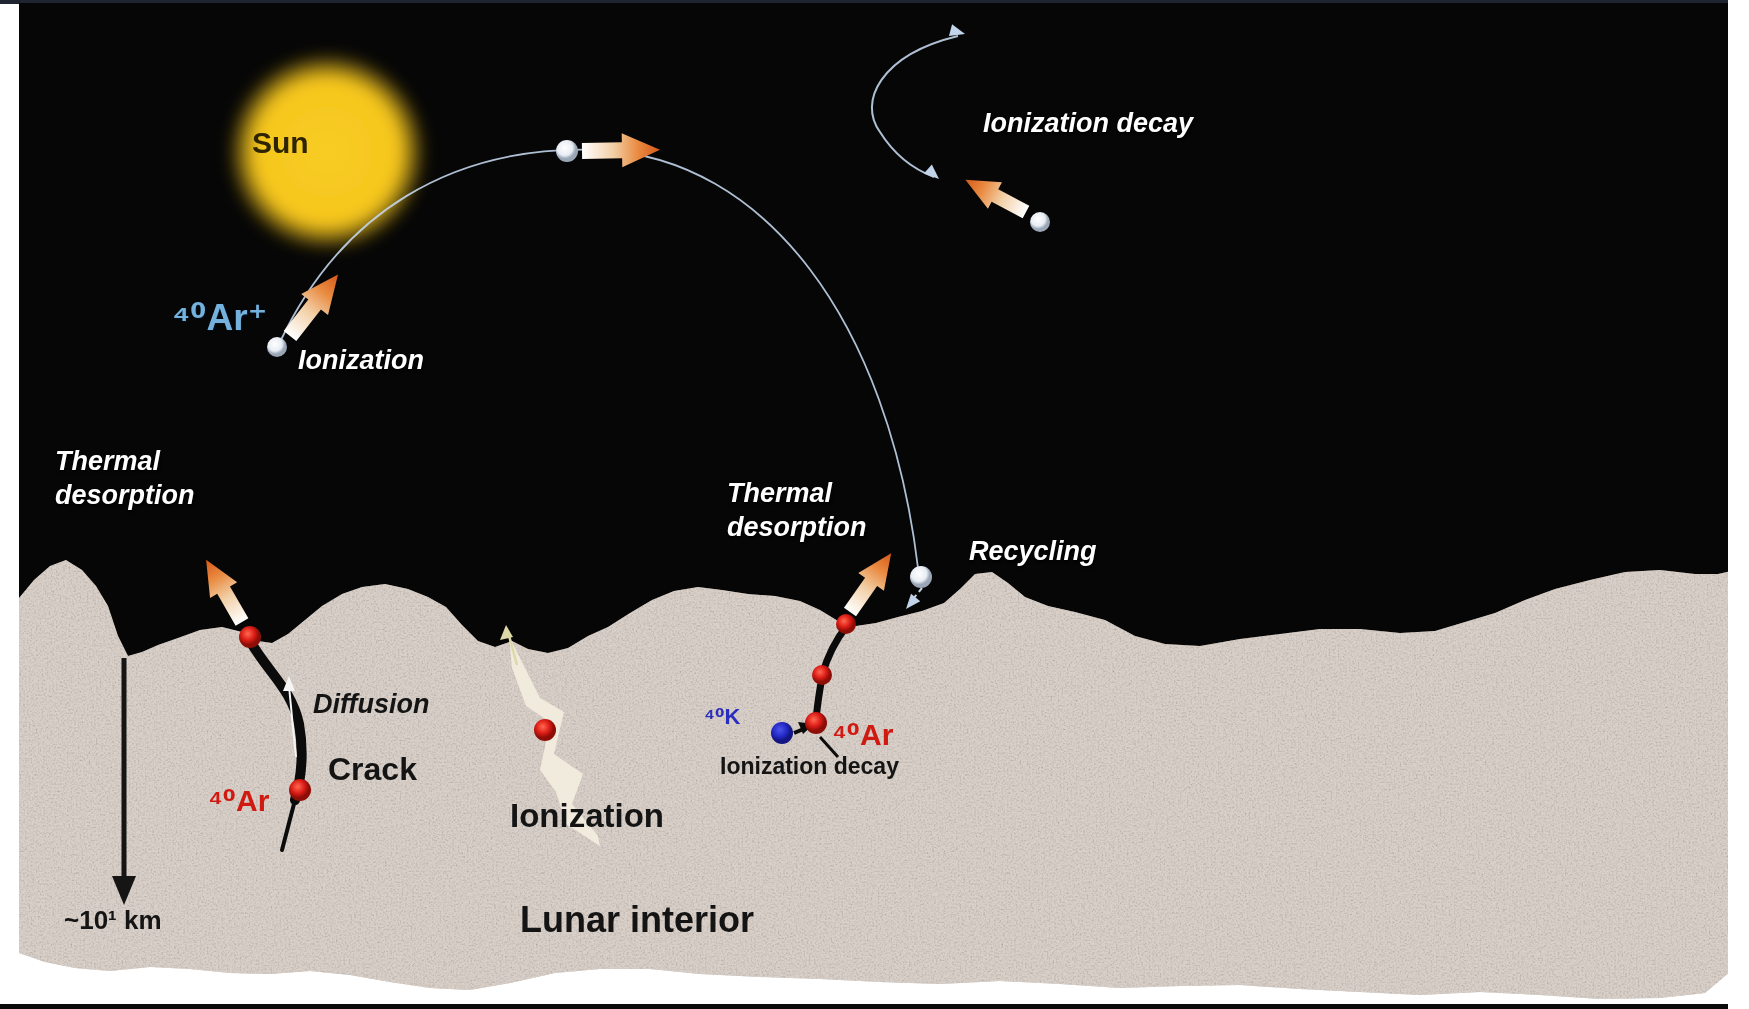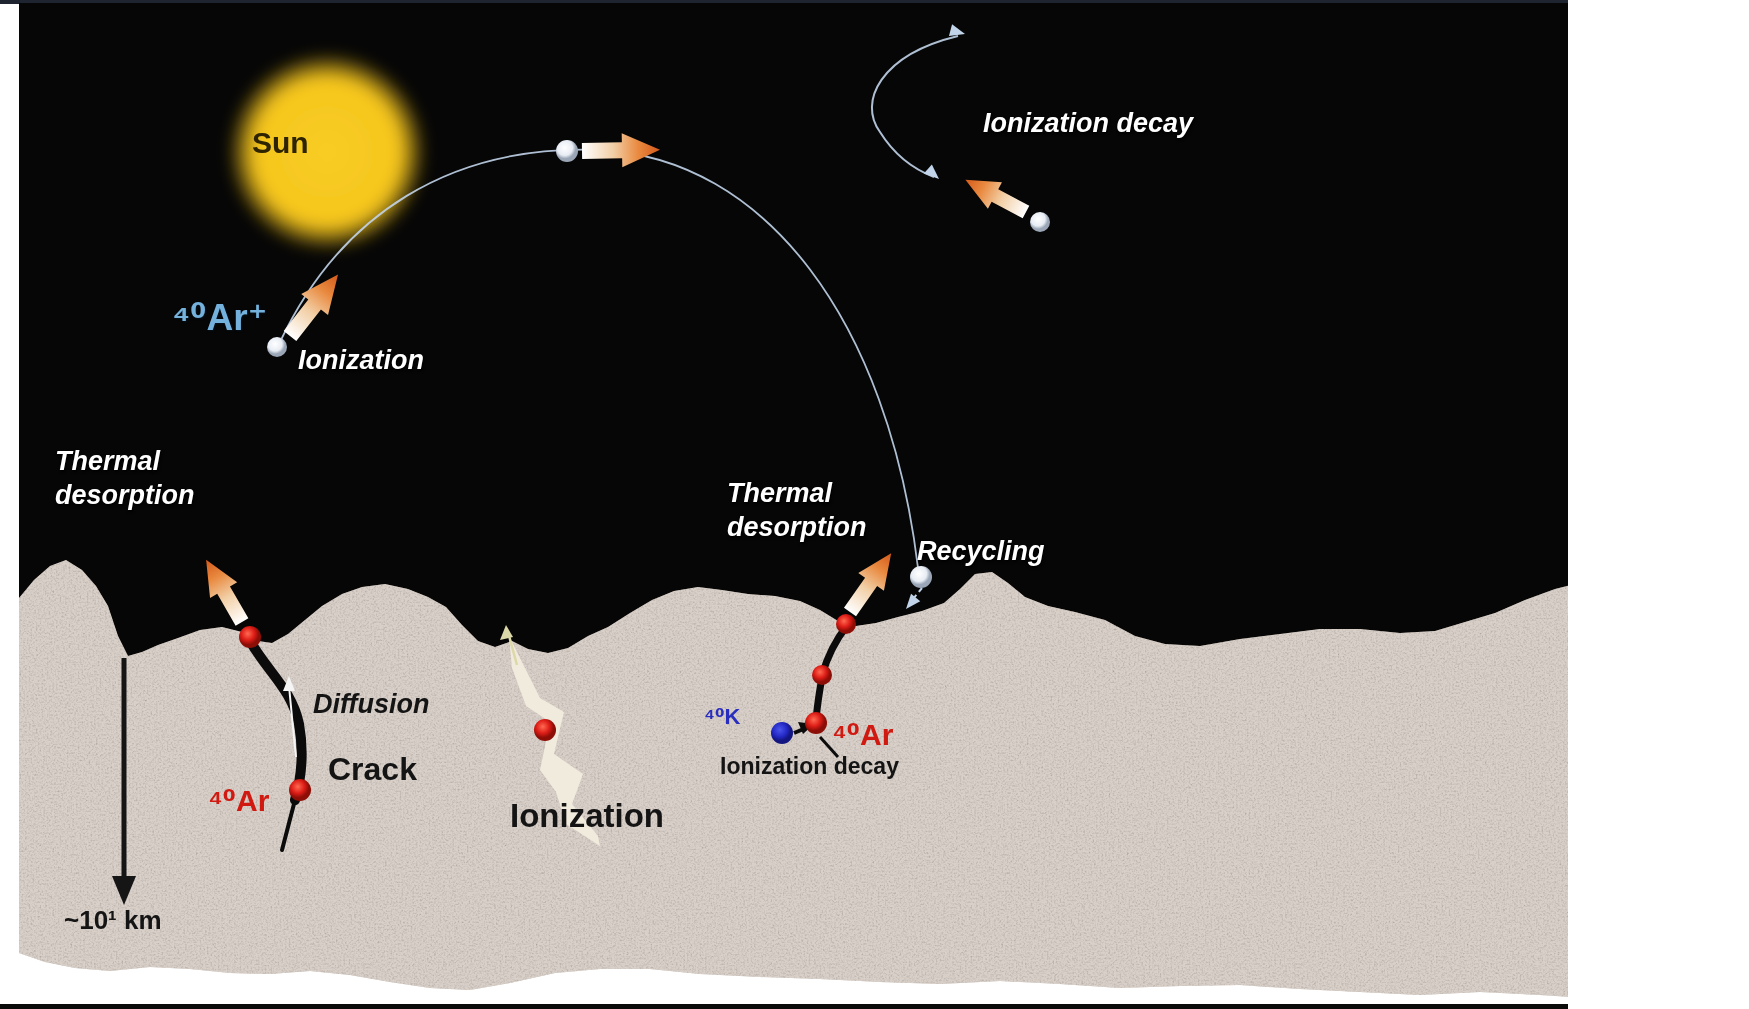--- a/index.html
+++ b/index.html
@@ -1,18 +1,18 @@
 <!DOCTYPE html>
 <html style="--sky: #060606; --terrain: #b3a294; --sun: #f5c51d; --arrow-head: #d4591a; --arrow-mid: #e98a40; --arrow-tail: #ffffff; --red-particle: #dd1d17; --blue-particle: #2328c4; --white-particle: #e8edf4; --arc: #c2d4ea; --label-white: #ffffff; --label-black: #141414; --ar-ion-blue: #74b2dd; --k40-blue: #2a2ebe; --ar40-red: #d01910; --bolt: #f0ebdd; --crack-black: #0b0b0b;"><head>
 <meta charset="utf-8">
 <style>
   html,body{margin:0;padding:0;background:#ffffff;}
   #figure{
     position:relative;
-    width:1568px;height:1009px;
+    width:1728px;height:1009px;
     background:#ffffff;
     overflow:hidden;
     font-family:"Liberation Sans","DejaVu Sans",sans-serif;
   }
   #figure .frame-top{position:absolute;left:0;top:0;width:100%;height:4px;background:#1e2530;}
   #figure .frame-bottom{position:absolute;left:0;bottom:0;width:100%;height:5px;background:#0a0a0a;}
   svg{position:absolute;left:0;top:0;}
   .lbl{position:absolute;white-space:nowrap;}
   .sky-lbl{color:var(--label-white,#fff);font-weight:bold;font-style:italic;
            font-size:27px;text-shadow:1px 2px 3px #000;}
@@ -173,34 +173,35 @@
   <div class="lbl sky-lbl" style="left:55px;top:445px;line-height:1.25;">
     <div>Thermal</div>
     <div>desorption</div>
   </div>
 
   <div class="lbl sky-lbl" style="left:727px;top:477px;line-height:1.25;">
     <div>Thermal</div>
     <div>desorption</div>
   </div>
 
-  <div class="lbl sky-lbl" style="left:917px;top:536px;">Recycling</div>
+  <div class="lbl sky-lbl" style="left:969px;top:536px;">Recycling</div>
 
 
   <div class="lbl ground-lbl italic" style="left:313px;top:689px;font-size:27px;">Diffusion</div>
 
   <div class="lbl ground-lbl" style="left:328px;top:751px;font-size:32px;">Crack</div>
 
   <div class="lbl lbl-ar40" style="left:208px;top:763px;">⁴⁰Ar</div>
 
   <div class="lbl ground-lbl" style="left:510px;top:797px;font-size:33px;">Ionization</div>
 
   <div class="lbl lbl-k40" style="left:704px;top:704px;">⁴⁰K</div>
 
   <div class="lbl lbl-ar40" style="left:832px;top:697px;">⁴⁰Ar</div>
 
   <div class="lbl ground-lbl" style="left:720px;top:753px;font-size:23px;">Ionization decay</div>
 
+  <div class="lbl ground-lbl lbl-big-ground" style="left:520px;top:899px;">Lunar interior</div>
 
   <div class="lbl ground-lbl" style="left:64px;top:905px;font-size:26px;">~10¹ km</div>
 
   <div class="frame-bottom"></div>
 </div>
 
 </body></html>

